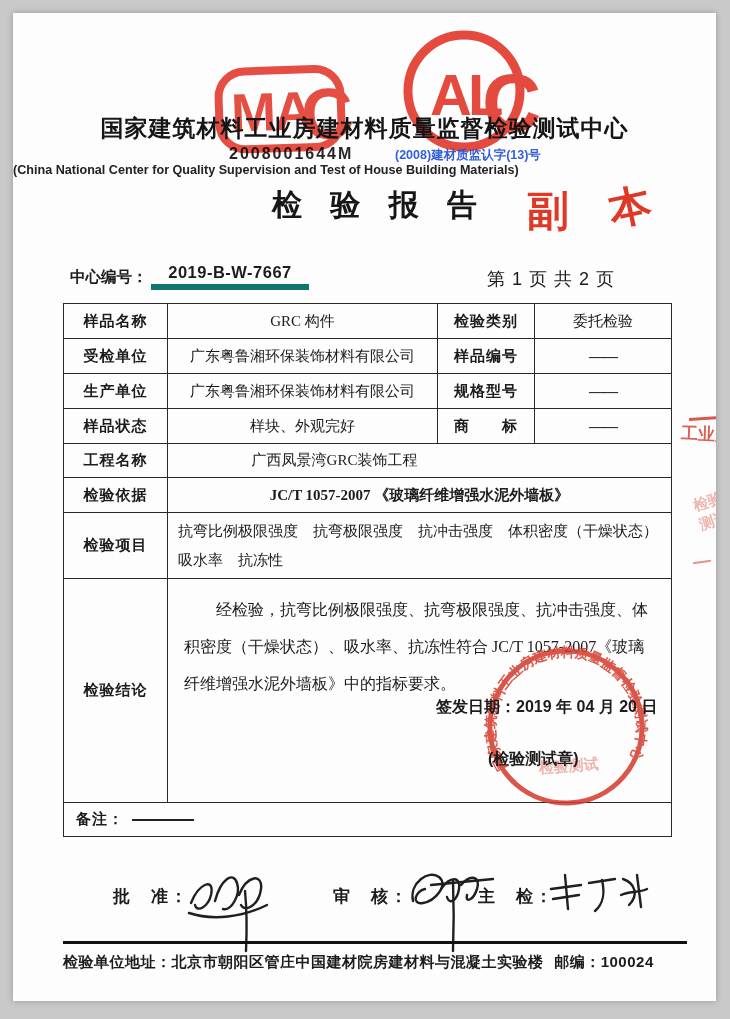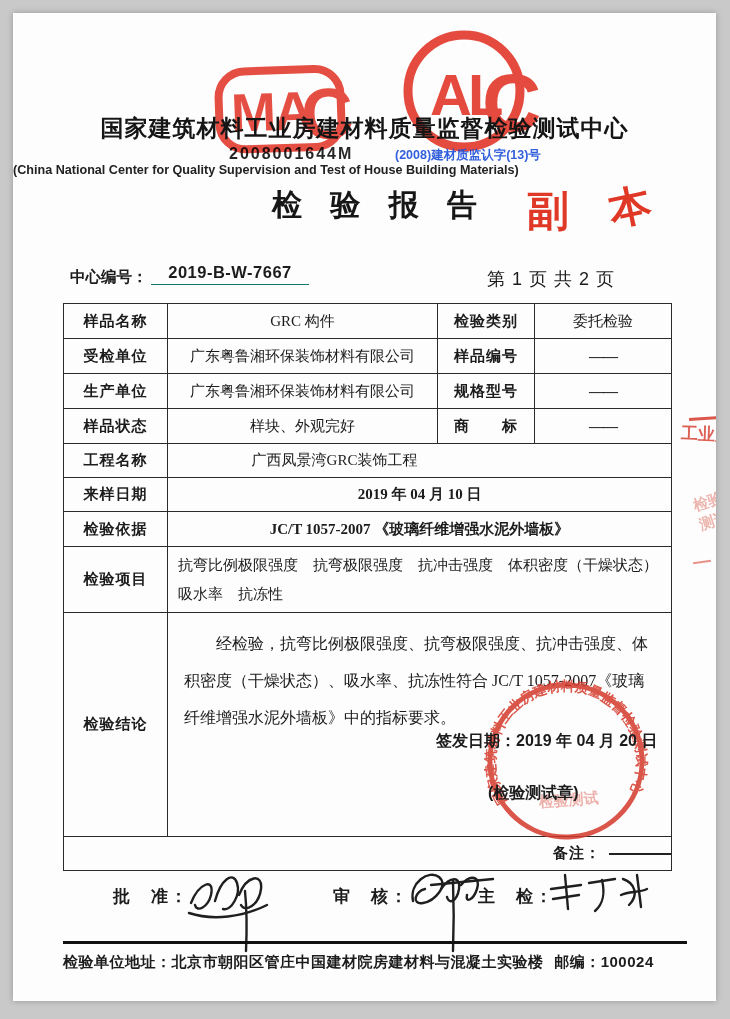--- a/index.html
+++ b/index.html
@@ -30,21 +30,21 @@
     font-size:30px; font-weight:bold; letter-spacing:10px; color:#161616;margin-left:15px;
   }
   .report-en { left:0; top:214px; width:703px; text-align:center; font-size:15px; font-weight:bold; letter-spacing:.5px; }
   .copy-char { font-size:42px; font-weight:bold; color:#e03826; font-family:"Liberation Serif", serif; z-index:3; }
   .copy-left  { left:514px; top:170px; }
   .copy-right { left:596px; top:166px; transform:rotate(-12deg); }
 
   
   .meta-label { left:57px;  top:254px; font-size:15.5px; font-weight:bold; }
   .center-no  { left:138px; top:250px; width:158px; text-align:center; font-size:16.5px; font-weight:bold;
-                letter-spacing:.5px; border-bottom:1px solid #0f766e; padding-bottom:2px; }
+                letter-spacing:.5px; border-bottom:6px solid #0f766e; padding-bottom:2px; }
   .page-info  { left:474px; top:254px; font-size:18px; font-weight:normal; letter-spacing:1px; }
 
   
   table.report { position:absolute; left:50px; top:290px; width:608px;
     border-collapse:collapse; table-layout:fixed;padding-left:40px; }
   table.report td { border:1.5px solid #2a2a2a; font-size:15px; vertical-align:middle; }
   td.lbl { font-weight:bold; text-align:center; letter-spacing:1px; background:#fdfdfd; }
   td.val { text-align:center; font-family:"Liberation Serif", serif; }
   td.val.left { text-align:left; padding-left:10px; }
   .val-dash { letter-spacing:-1px; font-weight:bold; }
@@ -52,21 +52,21 @@
   .items-line { display:block; line-height:29px; }
   .concl-cell { position:relative; vertical-align:top !important; }
   .concl-text {
     padding:12px 14px 0 16px; text-indent:2em; line-height:37px; font-size:16px;
     text-align:left; font-family:"Liberation Serif", serif;
   }
   .issue-line { position:absolute; left:268px; top:118px; font-size:16px; font-weight:bold; white-space:nowrap; z-index:6; }
   .seal-caption { position:absolute; left:320px; top:170px; font-size:16px; font-weight:bold; z-index:6; }
   .round-seal { position:absolute; left:312px; top:62px; width:172px; height:172px; z-index:5;
     opacity:.85; transform:rotate(-4deg); pointer-events:none; }
-  .remark-cell { text-align:right; padding-left:12px; }
+  .remark-cell { text-align:left; padding-left:12px; }
   .remark-lbl { font-weight:bold; letter-spacing:1px; }
   .remark-dash { display:inline-block; width:62px; height:2px; background:#222; vertical-align:middle; margin-left:8px; }
 
   
   .sig-label { font-size:17px; font-weight:bold; letter-spacing:2px; top:872px; }
   .sig-svg { top:848px; overflow:visible; }
   .thick-line { left:50px; top:928px; width:624px; height:3px; background:#111; }
   .addr { left:50px; top:940px; font-size:15px; font-weight:bold; letter-spacing:.5px; white-space:nowrap; }
 
   
@@ -136,24 +136,20 @@
     <tr style="height:35px">
       <td class="lbl">样品状态</td>
       <td class="val">样块、外观完好</td>
       <td class="lbl">商　　标</td>
       <td class="val val-dash">——</td>
     </tr>
     <tr style="height:34px">
       <td class="lbl">工程名称</td>
       <td class="val proj-val" colspan="3">广西凤景湾GRC装饰工程</td>
     </tr>
-    <tr style="height:34px">
-      <td class="lbl">来样日期</td>
-      <td class="val" colspan="3" style="font-weight:bold">2019 年 04 月 10 日</td>
-    </tr>
     <tr style="height:35px">
       <td class="lbl">检验依据</td>
       <td class="val" colspan="3" style="font-weight:bold">JC/T 1057-2007 《玻璃纤维增强水泥外墙板》</td>
     </tr>
     <tr style="height:66px">
       <td class="lbl">检验项目</td>
       <td class="val left" colspan="3">
         <span class="items-line">抗弯比例极限强度　抗弯极限强度　抗冲击强度　体积密度（干燥状态）</span>
         <span class="items-line">吸水率　抗冻性</span>
       </td>

